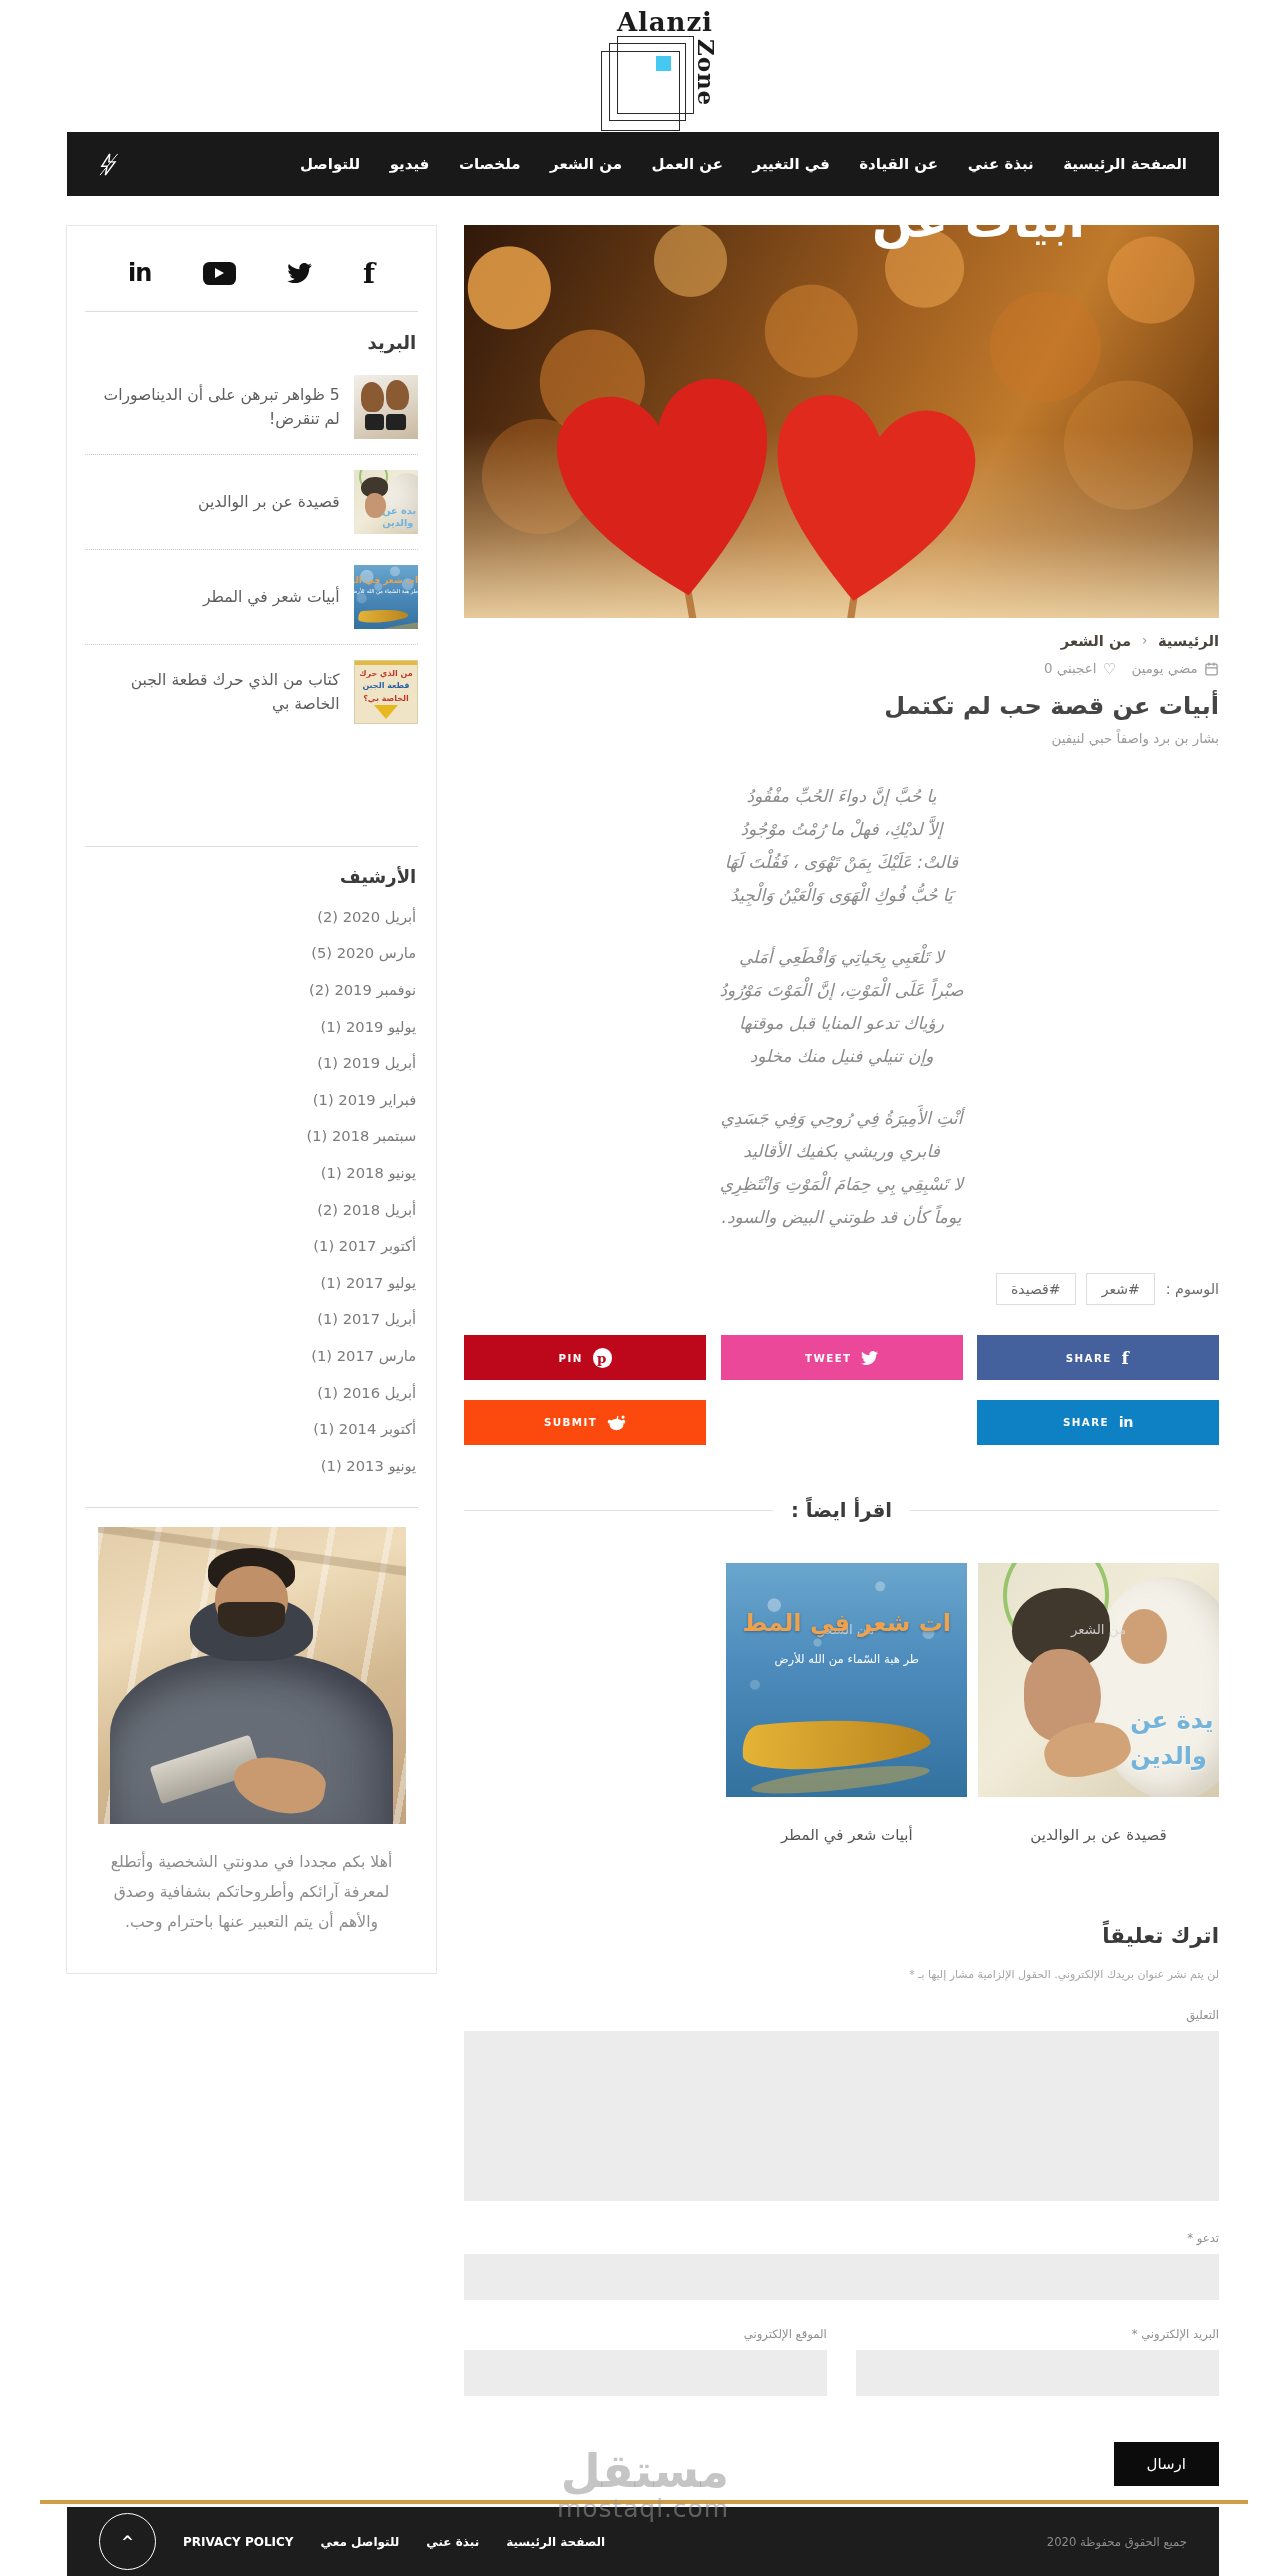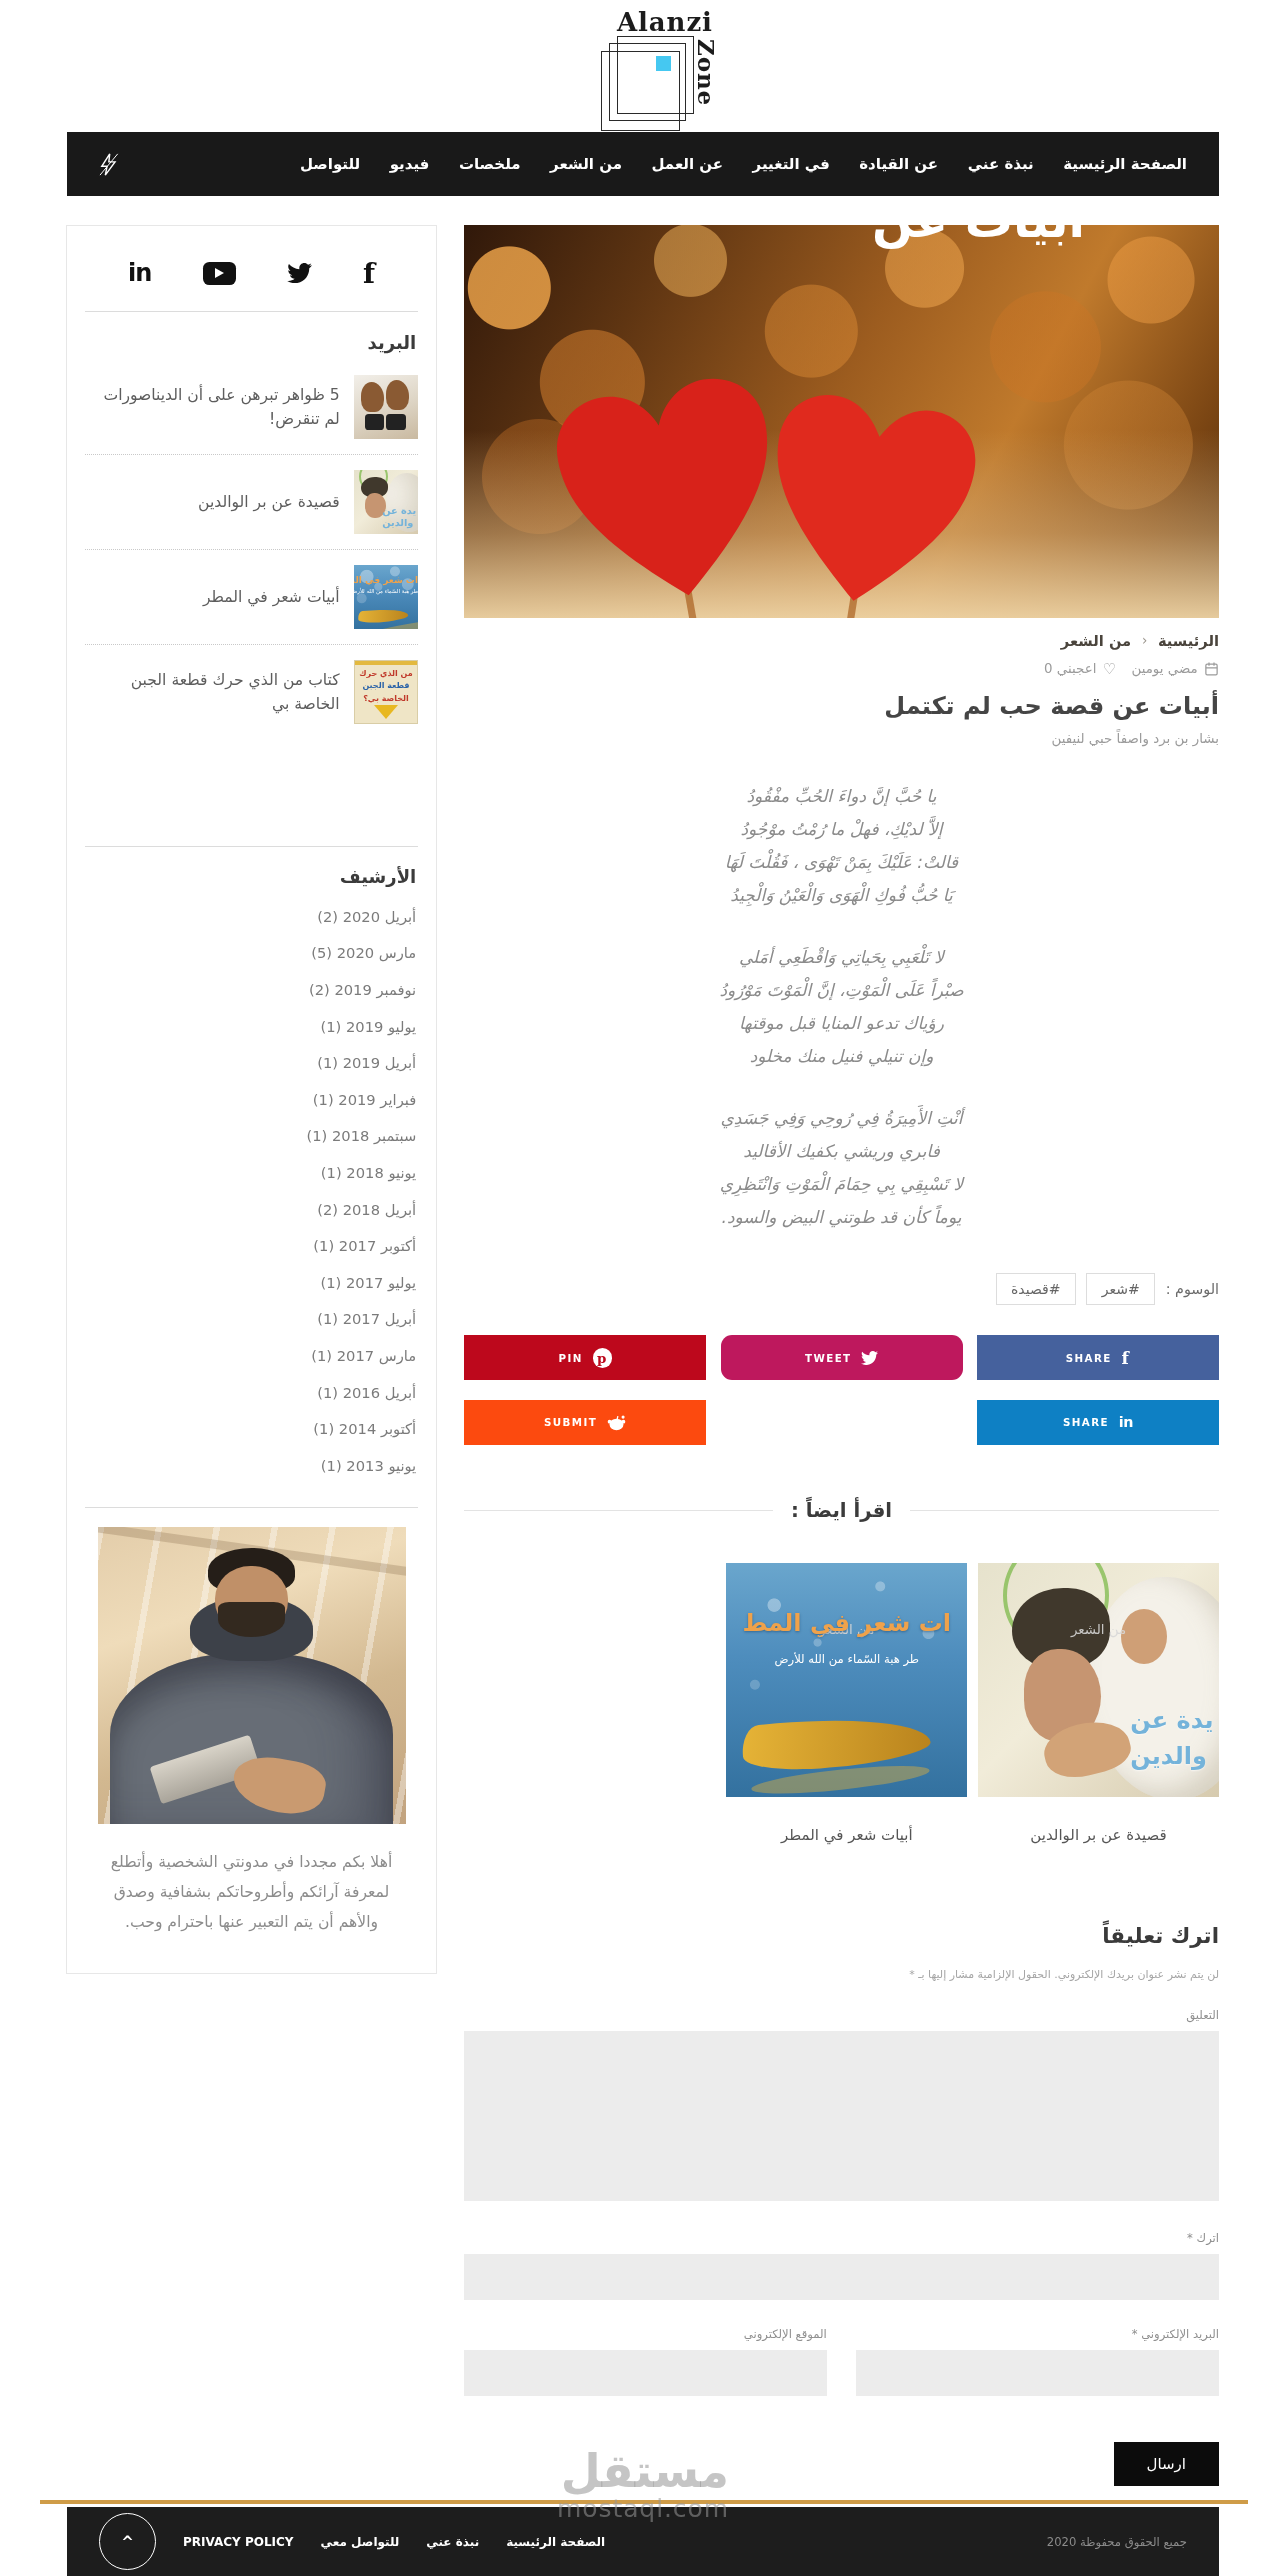--- a/index.html
+++ b/index.html
@@ -272,21 +272,21 @@
         <span class="tag-chip">#قصيدة</span>
       </div>
 
       
       <div class="share">
         <div class="share-row">
           <div class="sbtn" style="background-color: rgb(69, 97, 157);">
             <span>SHARE</span>
             <span class="fb-ic"></span>
           </div>
-          <div class="sbtn" style="background-color: #be185d; border-radius: 11px;">
+          <div class="sbtn" style="background-color: #ec4899;">
             <span>TWEET</span>
             <svg width="17" height="14.3" viewBox="0 0 24 20" fill="#fff">
                 <path d="M24 2.3c-.9.4-1.8.7-2.8.8 1-.6 1.8-1.6 2.2-2.7-1 .6-2 1-3.1 1.2C19.4.6 18.1 0 16.7 0c-2.7 0-4.9 2.2-4.9 4.9 0 .4 0 .8.1 1.1C7.7 5.8 4.1 3.9 1.7 1 1.2 1.7 1 2.6 1 3.5c0 1.7.9 3.2 2.2 4.1-.8 0-1.6-.2-2.2-.6v.1c0 2.4 1.7 4.4 3.9 4.8-.4.1-.8.2-1.3.2-.3 0-.6 0-.9-.1.6 2 2.4 3.4 4.6 3.4-1.7 1.3-3.8 2.1-6.1 2.1H0c2.2 1.4 4.8 2.2 7.5 2.2 9.1 0 14-7.5 14-14v-.6c1-.7 1.8-1.6 2.5-2.6z"></path>
               </svg>
           </div>
           <div class="sbtn" style="background-color: rgb(189, 8, 28);">
             <span>PIN</span>
             <span class="pin-ic"></span>
           </div>
         </div>
@@ -338,21 +338,21 @@
           </div>
           <div class="card-title">أبيات شعر في المطر</div>
         </div>
       </div>
 
       
       <h2 class="cm-head">اترك تعليقاً</h2>
       <div class="cm-note">لن يتم نشر عنوان بريدك الإلكتروني. الحقول الإلزامية مشار إليها بـ *</div>
       <div class="cm-label">التعليق</div>
       <textarea class="cm-textarea" style=""></textarea>
-      <div class="cm-label">اترك *</div>
+      <div class="cm-label">تدعو *</div>
       <input type="text" class="cm-input" style="">
       <div class="cm-two">
         <div class="cm-col">
           <div class="cm-label">البريد الإلكتروني *</div>
           <input type="text" class="cm-input" style="">
         </div>
         <div class="cm-col">
           <div class="cm-label">الموقع الإلكتروني</div>
           <input type="text" class="cm-input" style="">
         </div>

